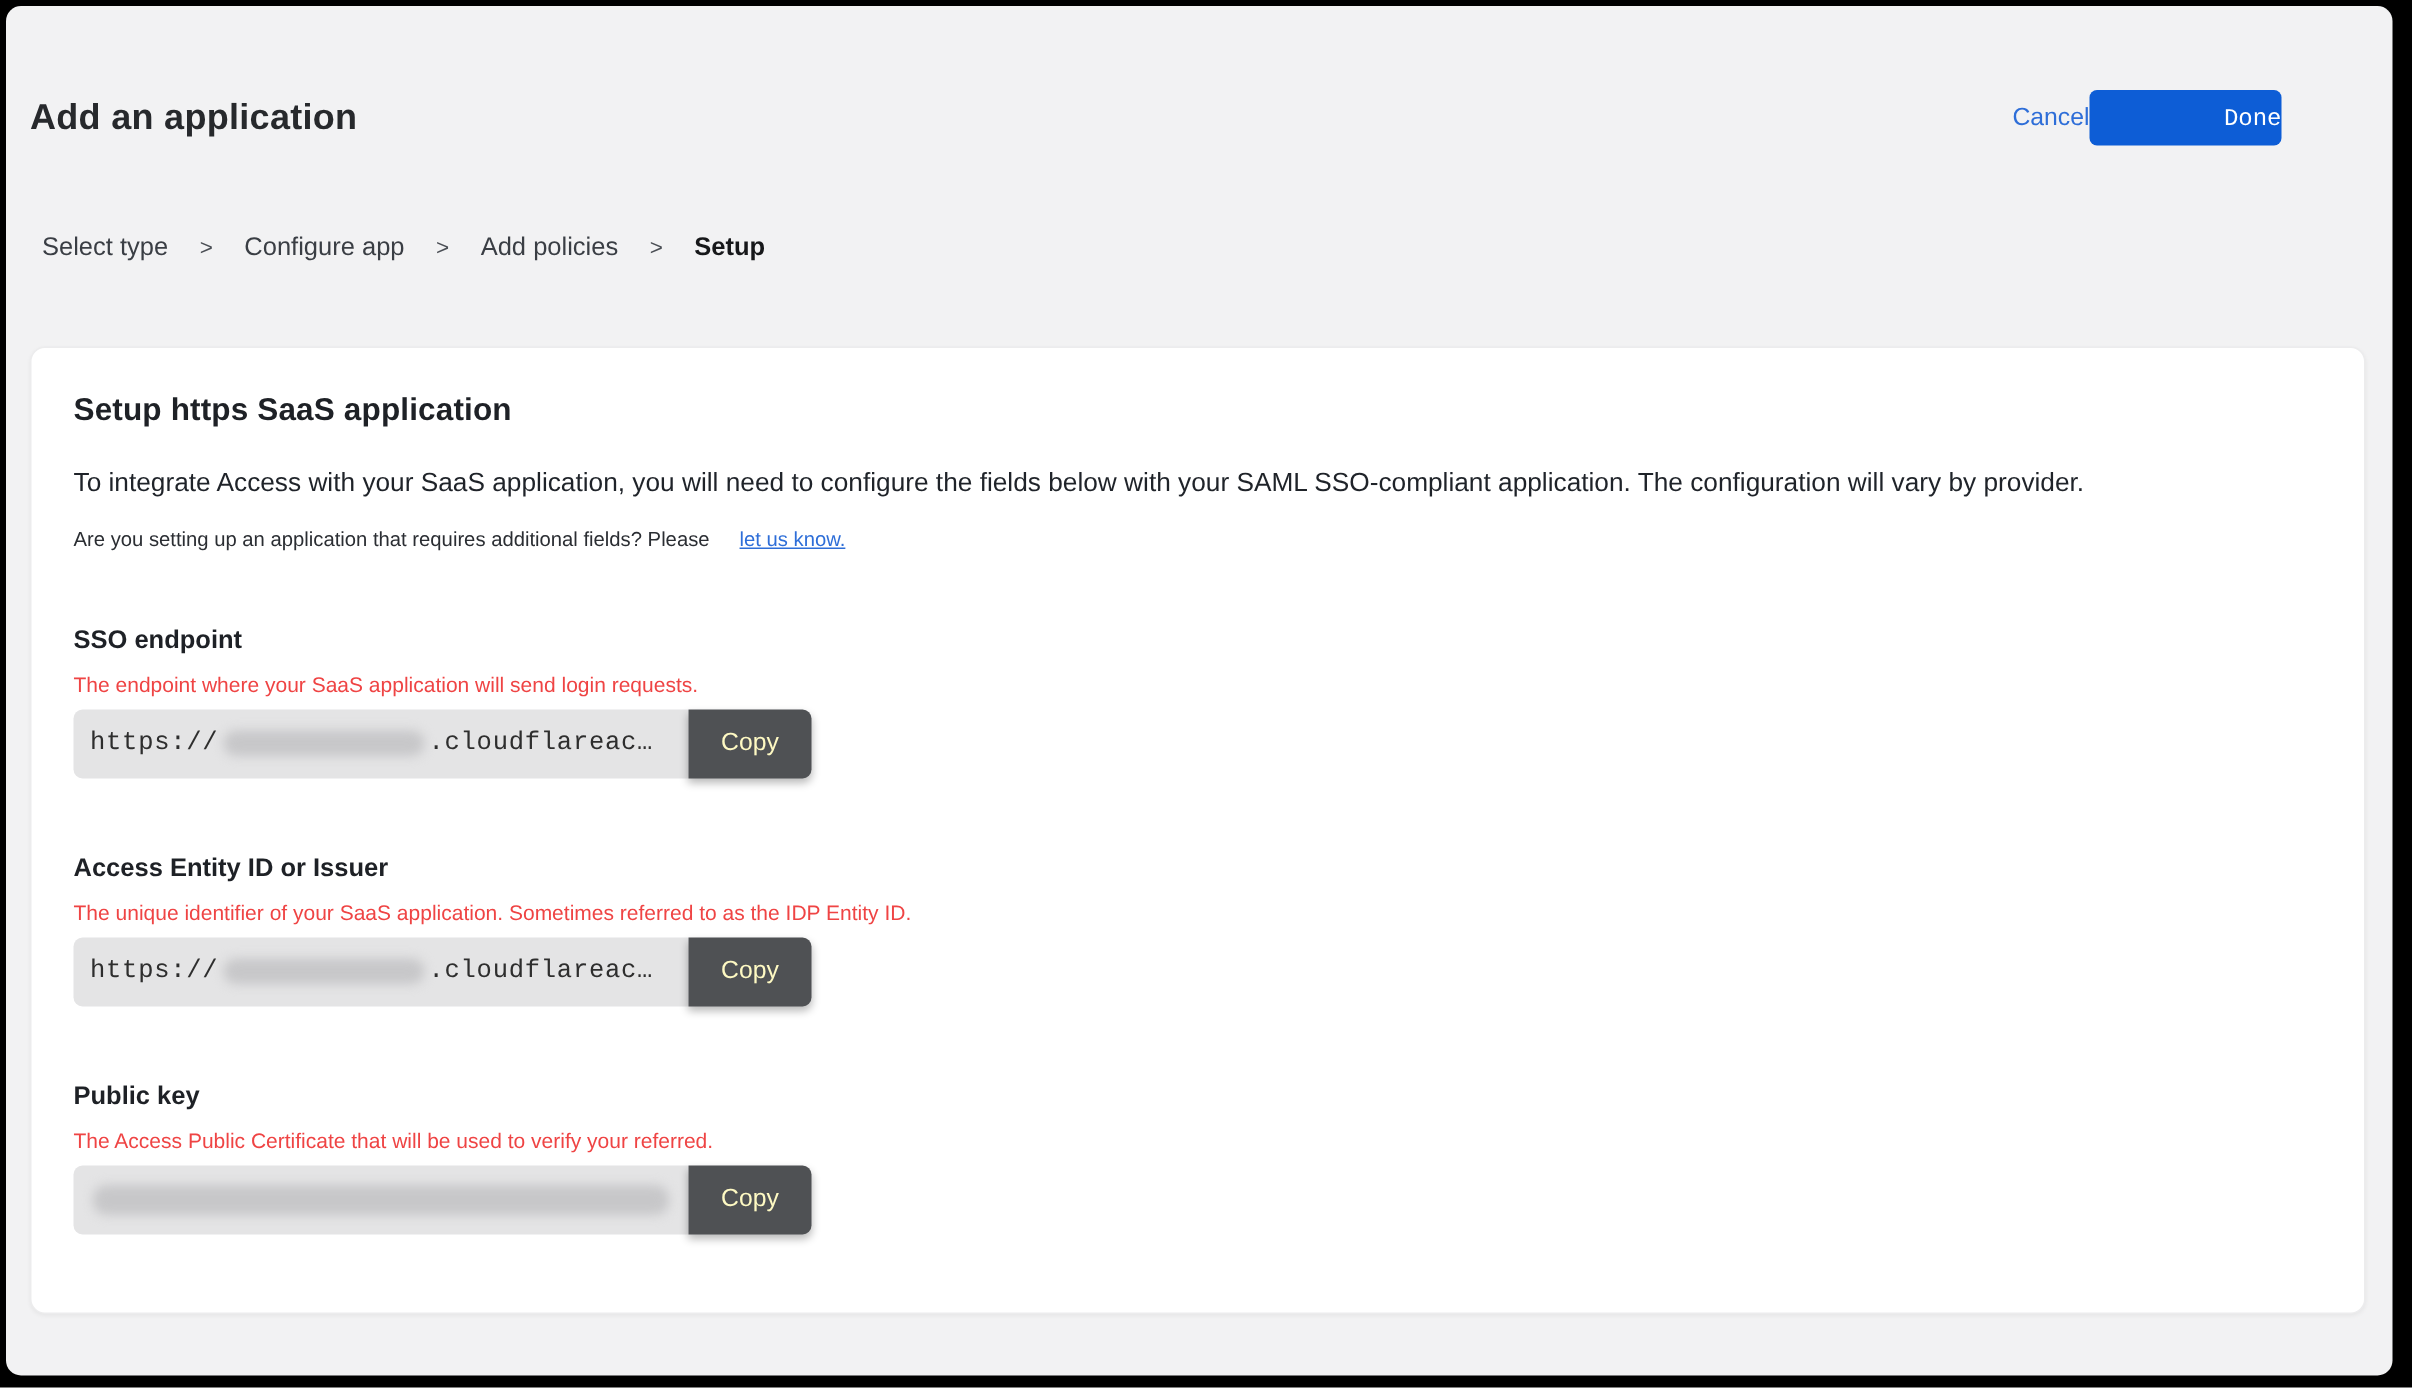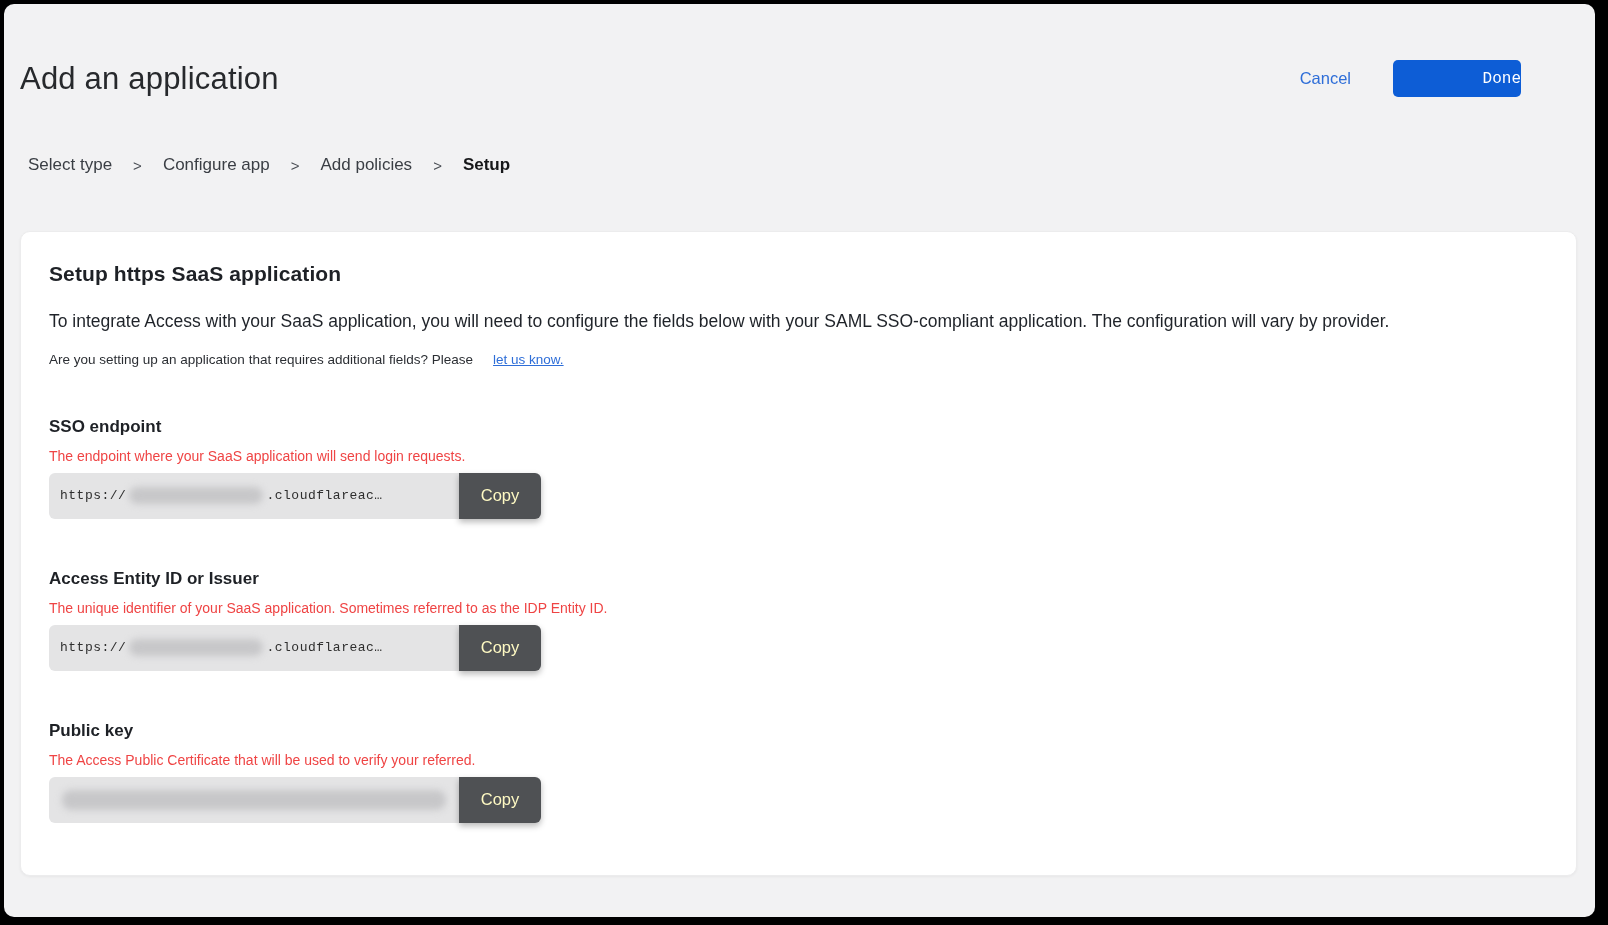--- a/index.html
+++ b/index.html
@@ -17,26 +17,26 @@
     overflow: hidden;
   }
   
   .topbar {
     display: flex;
     justify-content: space-between;
     align-items: center;
     margin: 56px 74px 0 16px;
   }
   .page-title {
-    font-size: 31px;
-    font-weight: 400;
+    font-size: 24px;
+    font-weight: 700;
     color: #27292c;
     letter-spacing: 0.2px;
   }
-  .actions { display: flex; align-items: center; gap: 42px; }
+  .actions { display: flex; align-items: center; }
   .cancel-link {
     font-size: 16.5px;
     color: var(--link-blue, #2e6ed8);
     text-decoration: none;
     cursor: pointer;
   }
   .done-btn {
     width: 128px; height: 37px;
     background: var(--accent-blue, #0d5dd6);
     color: #fff;
@@ -111,21 +111,21 @@
   }
   .code-box {
     flex: 1;
     min-width: 0;
     background: var(--code-box-bg, #e4e4e5);
     border-radius: 6px 0 0 6px;
     display: flex;
     align-items: center;
     padding: 17px 11px;
     font-family: "Liberation Mono", "DejaVu Sans Mono", monospace;
-    font-size: 13px;
+    font-size: 17px;
     letter-spacing: 0.5px;
     color: #2e2e2e;
     white-space: nowrap;
     overflow: hidden;
   }
   .redacted {
     display: inline-block;
     height: 17px;
     border-radius: 9px;
     background: #c7c7c9;

